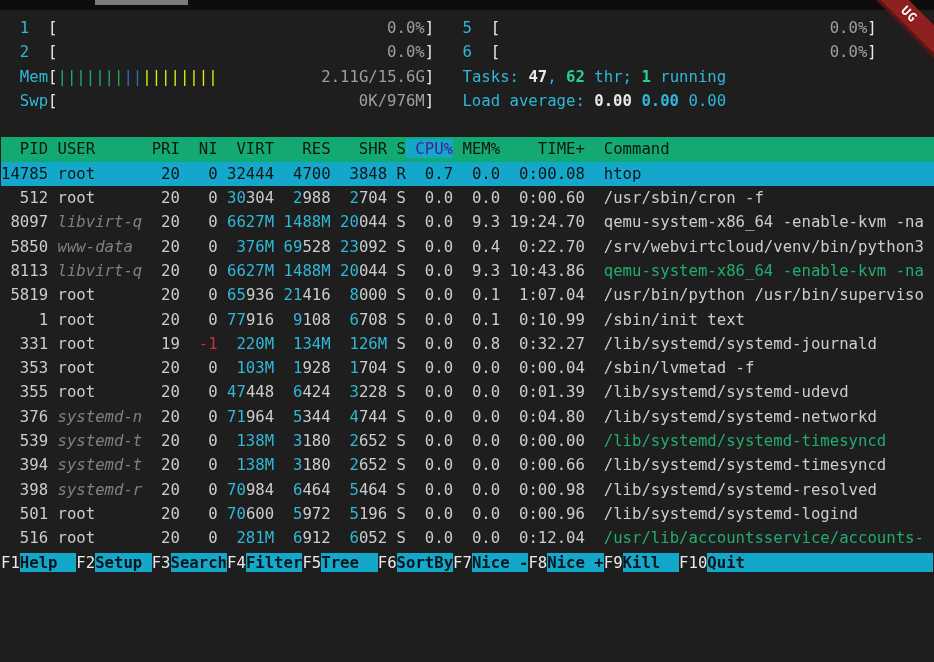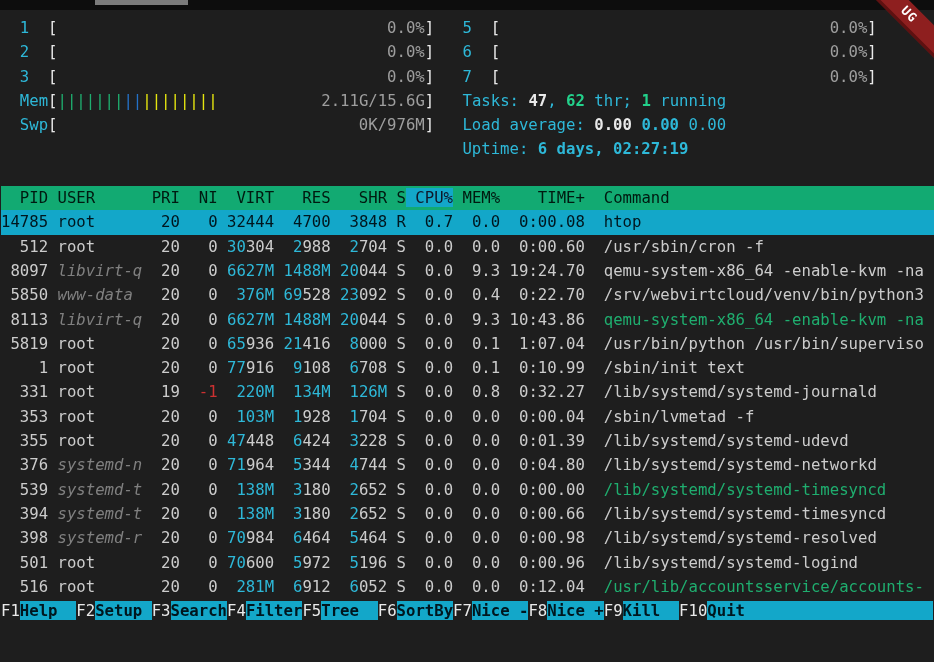--- a/index.html
+++ b/index.html
@@ -30,43 +30,41 @@
   .c-dim    { color:var(--dim);font-style:italic; }
   .c-green  { color:var(--green); }
   .c-greenB { color:var(--greenB); font-weight:bold; }
   .c-red    { color:var(--red); }
   .bar-g { color:var(--barG); }
   .bar-b { color:var(--barB); }
   .bar-y { color:var(--barY); }
 
   .header-row { background:var(--headerBg); }
   .header-row span { color:#001a10; }
-  .header-row span.sortcol { background:var(--selBg); color:#0f172a; }
+  .header-row span.sortcol { background:var(--selBg); color:#4c1d95; }
   .row.sel { background:var(--selBg); }
   .row.sel span { color:#00161e !important; }
 
   .fbar .fkey  { color:var(--white); }
   .fbar .flab  { background:var(--selBg); color:#00161e;font-weight:bold; }
 </style>
 </head>
 <body>
 
 <div class="screen" style="--bg: #1e1e1e; --topstrip: #0d0d0d; --tab: #7b7b7b; --fg: #cccccc; --dim: #808080; --white: #e9e9e9; --gray: #9e9e9e; --cyan: #2eb8d8; --green: #1fae6f; --greenB: #23d18b; --barY: #e5e510; --barB: #2472c8; --barG: #1fae6f; --red: #cd3131; --headerBg: #12aa72; --selBg: #13a7c9; --ribbon: #8e1f1f;">
   <div class="topstrip">
     <div class="tabmark"></div>
   </div>
   <div class="ribbon">UG</div>
   <div class="term">
     <div class="meters" id="meters">
         <div class="line"><span class="c-cyan">  1  </span><span class="c-white">[</span><span class="c-gray">                                   0.0%</span><span class="c-white">]</span><span class="c-fg">   </span><span class="c-cyan">5  </span><span class="c-white">[</span><span class="c-gray">                                   0.0%</span><span class="c-white">]</span></div>
         <div class="line"><span class="c-cyan">  2  </span><span class="c-white">[</span><span class="c-gray">                                   0.0%</span><span class="c-white">]</span><span class="c-fg">   </span><span class="c-cyan">6  </span><span class="c-white">[</span><span class="c-gray">                                   0.0%</span><span class="c-white">]</span></div>
-        <div class="line"><span class="c-cyan">  3  </span><span class="c-white">[</span><span class="c-gray">                                   0.0%</span><span class="c-white">]</span><span class="c-fg">   </span><span class="c-cyan">7  </span><span class="c-white">[</span><span class="c-gray">                                   0.0%</span><span class="c-white">]</span></div>
         <div class="line"><span class="c-cyan">  Mem</span><span class="c-white">[</span><span class="bar-g">|||||||</span><span class="bar-b">||</span><span class="bar-y">||||||||</span><span class="c-fg">           </span><span class="c-gray">2.11G/15.6G</span><span class="c-white">]</span><span class="c-fg">   </span><span class="c-cyan">Tasks: </span><span class="c-whiteB">47</span><span class="c-cyan">, </span><span class="c-greenB">62</span><span class="c-cyan"> thr; </span><span class="c-greenB">1</span><span class="c-cyan"> running</span></div>
         <div class="line"><span class="c-cyan">  Swp</span><span class="c-white">[</span><span class="c-fg">                                </span><span class="c-gray">0K/976M</span><span class="c-white">]</span><span class="c-fg">   </span><span class="c-cyan">Load average: </span><span class="c-whiteB">0.00</span><span class="c-fg"> </span><span class="c-cyanB">0.00</span><span class="c-fg"> </span><span class="c-cyan">0.00</span></div>
-        <div class="line"><span class="c-fg">                                                 </span><span class="c-cyan">Uptime: </span><span class="c-cyanB">6 days, 02:27:19</span></div>
         <div class="line"></div>
       </div>
     <div id="table">
         <div class="line header-row"><span class="">  PID</span><span class=""> USER      </span><span class="">PRI</span><span class="">  NI</span><span class="">  VIRT</span><span class="">   RES</span><span class="">   SHR</span><span class=""> S</span><span class="sortcol"> CPU%</span><span class=""> MEM%</span><span class="">    TIME+</span><span class="">  Command</span><span class="">                       </span></div>
         <div class="line row sel"><span class="c-fg">14785</span><span class="c-fg"> root      </span><span class="c-fg"> 20</span><span class="c-fg">   0</span><span class="c-fg"> </span><span class="c-fg">32444</span><span class="c-fg">  </span><span class="c-fg">4700</span><span class="c-fg">  </span><span class="c-fg">3848</span><span class="c-fg"> R</span><span class="c-fg">  0.7</span><span class="c-fg">  0.0</span><span class="c-fg">  0:00.08</span><span class="c-fg">  htop</span></div>
         <div class="line row"><span class="c-fg">  512</span><span class="c-fg"> root      </span><span class="c-fg"> 20</span><span class="c-fg">   0</span><span class="c-fg"> </span><span class="c-cyan">30</span><span class="c-fg">304</span><span class="c-fg">  </span><span class="c-cyan">2</span><span class="c-fg">988</span><span class="c-fg">  </span><span class="c-cyan">2</span><span class="c-fg">704</span><span class="c-fg"> S</span><span class="c-fg">  0.0</span><span class="c-fg">  0.0</span><span class="c-fg">  0:00.60</span><span class="c-fg">  /usr/sbin/cron -f</span></div>
         <div class="line row"><span class="c-fg"> 8097</span><span class="c-dim"> libvirt-q </span><span class="c-fg"> 20</span><span class="c-fg">   0</span><span class="c-fg"> </span><span class="c-cyan">6627M</span><span class="c-fg"> </span><span class="c-cyan">1488M</span><span class="c-fg"> </span><span class="c-cyan">20</span><span class="c-fg">044</span><span class="c-fg"> S</span><span class="c-fg">  0.0</span><span class="c-fg">  9.3</span><span class="c-fg"> 19:24.70</span><span class="c-fg">  qemu-system-x86_64 -enable-kvm -na</span></div>
         <div class="line row"><span class="c-fg"> 5850</span><span class="c-dim"> www-data  </span><span class="c-fg"> 20</span><span class="c-fg">   0</span><span class="c-fg">  </span><span class="c-cyan">376M</span><span class="c-fg"> </span><span class="c-cyan">69</span><span class="c-fg">528</span><span class="c-fg"> </span><span class="c-cyan">23</span><span class="c-fg">092</span><span class="c-fg"> S</span><span class="c-fg">  0.0</span><span class="c-fg">  0.4</span><span class="c-fg">  0:22.70</span><span class="c-fg">  /srv/webvirtcloud/venv/bin/python3</span></div>
         <div class="line row"><span class="c-fg"> 8113</span><span class="c-dim"> libvirt-q </span><span class="c-fg"> 20</span><span class="c-fg">   0</span><span class="c-fg"> </span><span class="c-cyan">6627M</span><span class="c-fg"> </span><span class="c-cyan">1488M</span><span class="c-fg"> </span><span class="c-cyan">20</span><span class="c-fg">044</span><span class="c-fg"> S</span><span class="c-fg">  0.0</span><span class="c-fg">  9.3</span><span class="c-fg"> 10:43.86</span><span class="c-green">  qemu-system-x86_64 -enable-kvm -na</span></div>
         <div class="line row"><span class="c-fg"> 5819</span><span class="c-fg"> root      </span><span class="c-fg"> 20</span><span class="c-fg">   0</span><span class="c-fg"> </span><span class="c-cyan">65</span><span class="c-fg">936</span><span class="c-fg"> </span><span class="c-cyan">21</span><span class="c-fg">416</span><span class="c-fg">  </span><span class="c-cyan">8</span><span class="c-fg">000</span><span class="c-fg"> S</span><span class="c-fg">  0.0</span><span class="c-fg">  0.1</span><span class="c-fg">  1:07.04</span><span class="c-fg">  /usr/bin/python /usr/bin/superviso</span></div>

